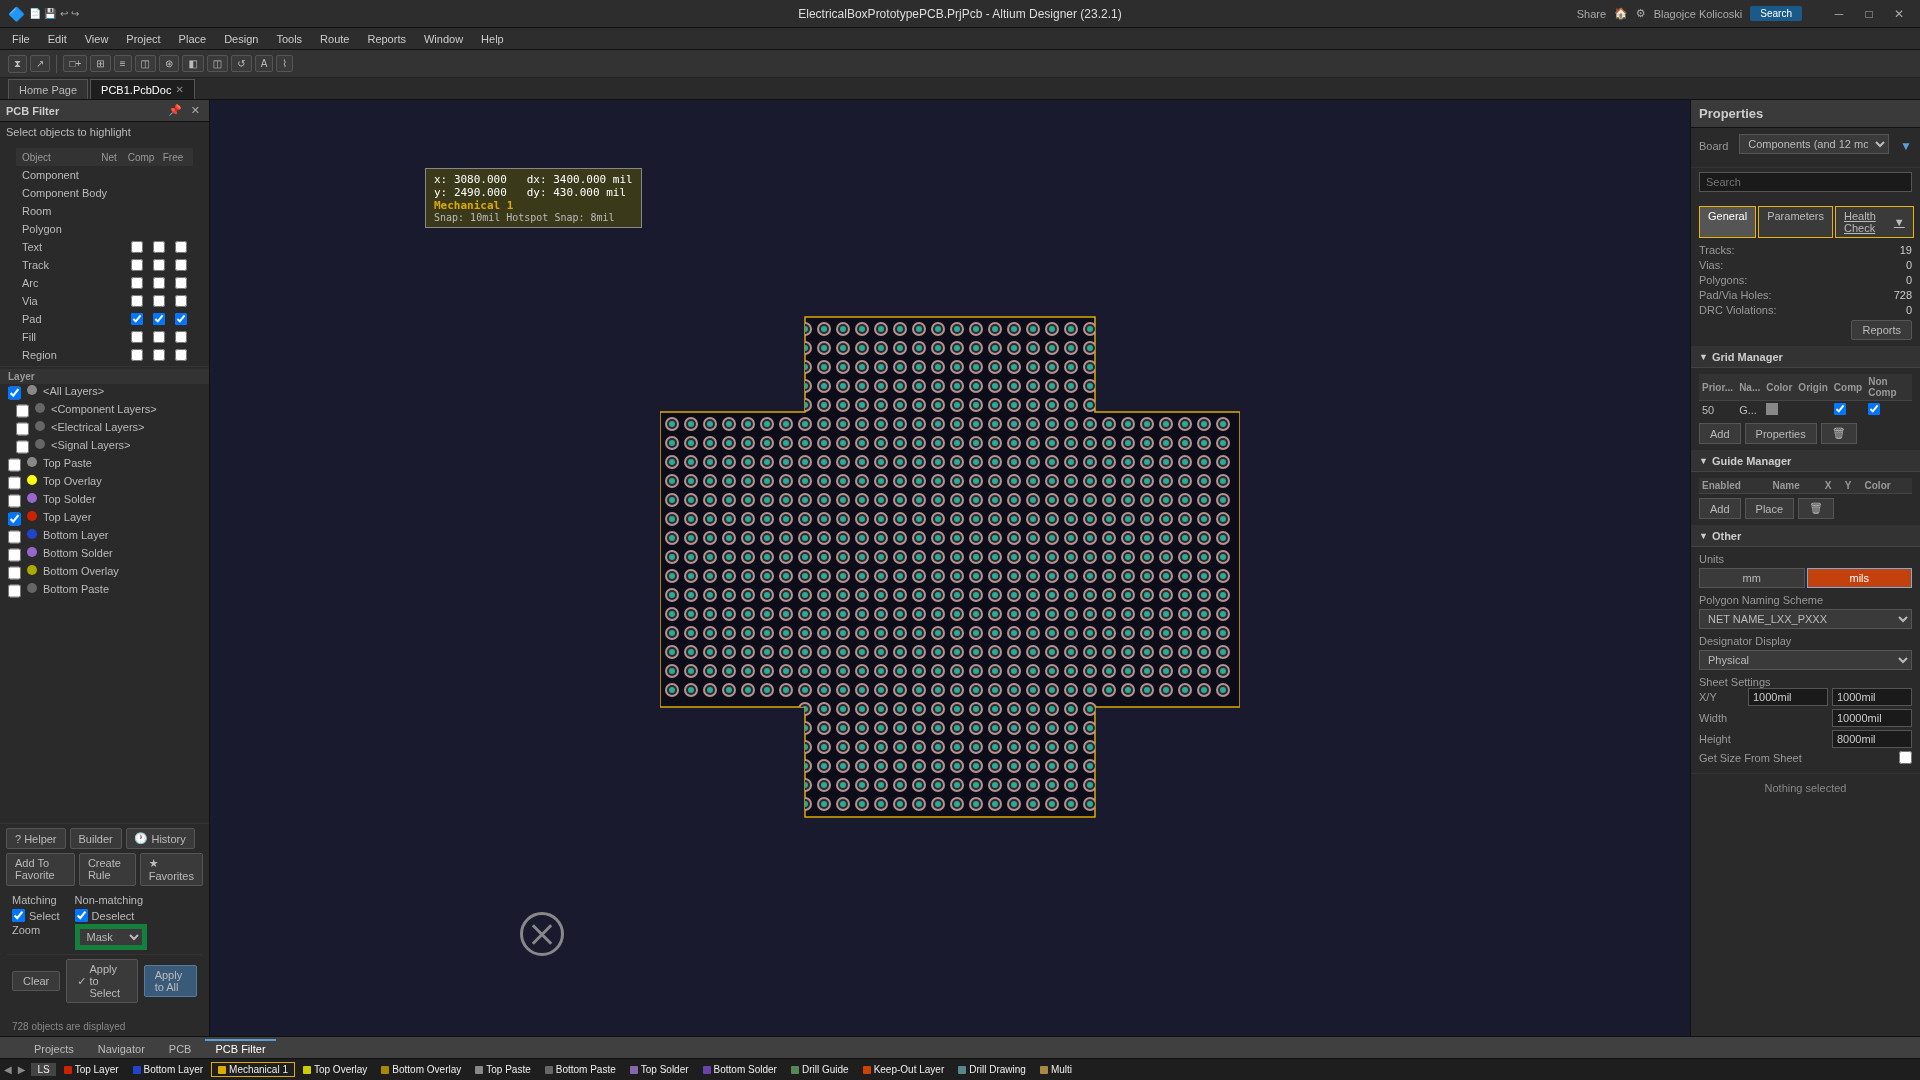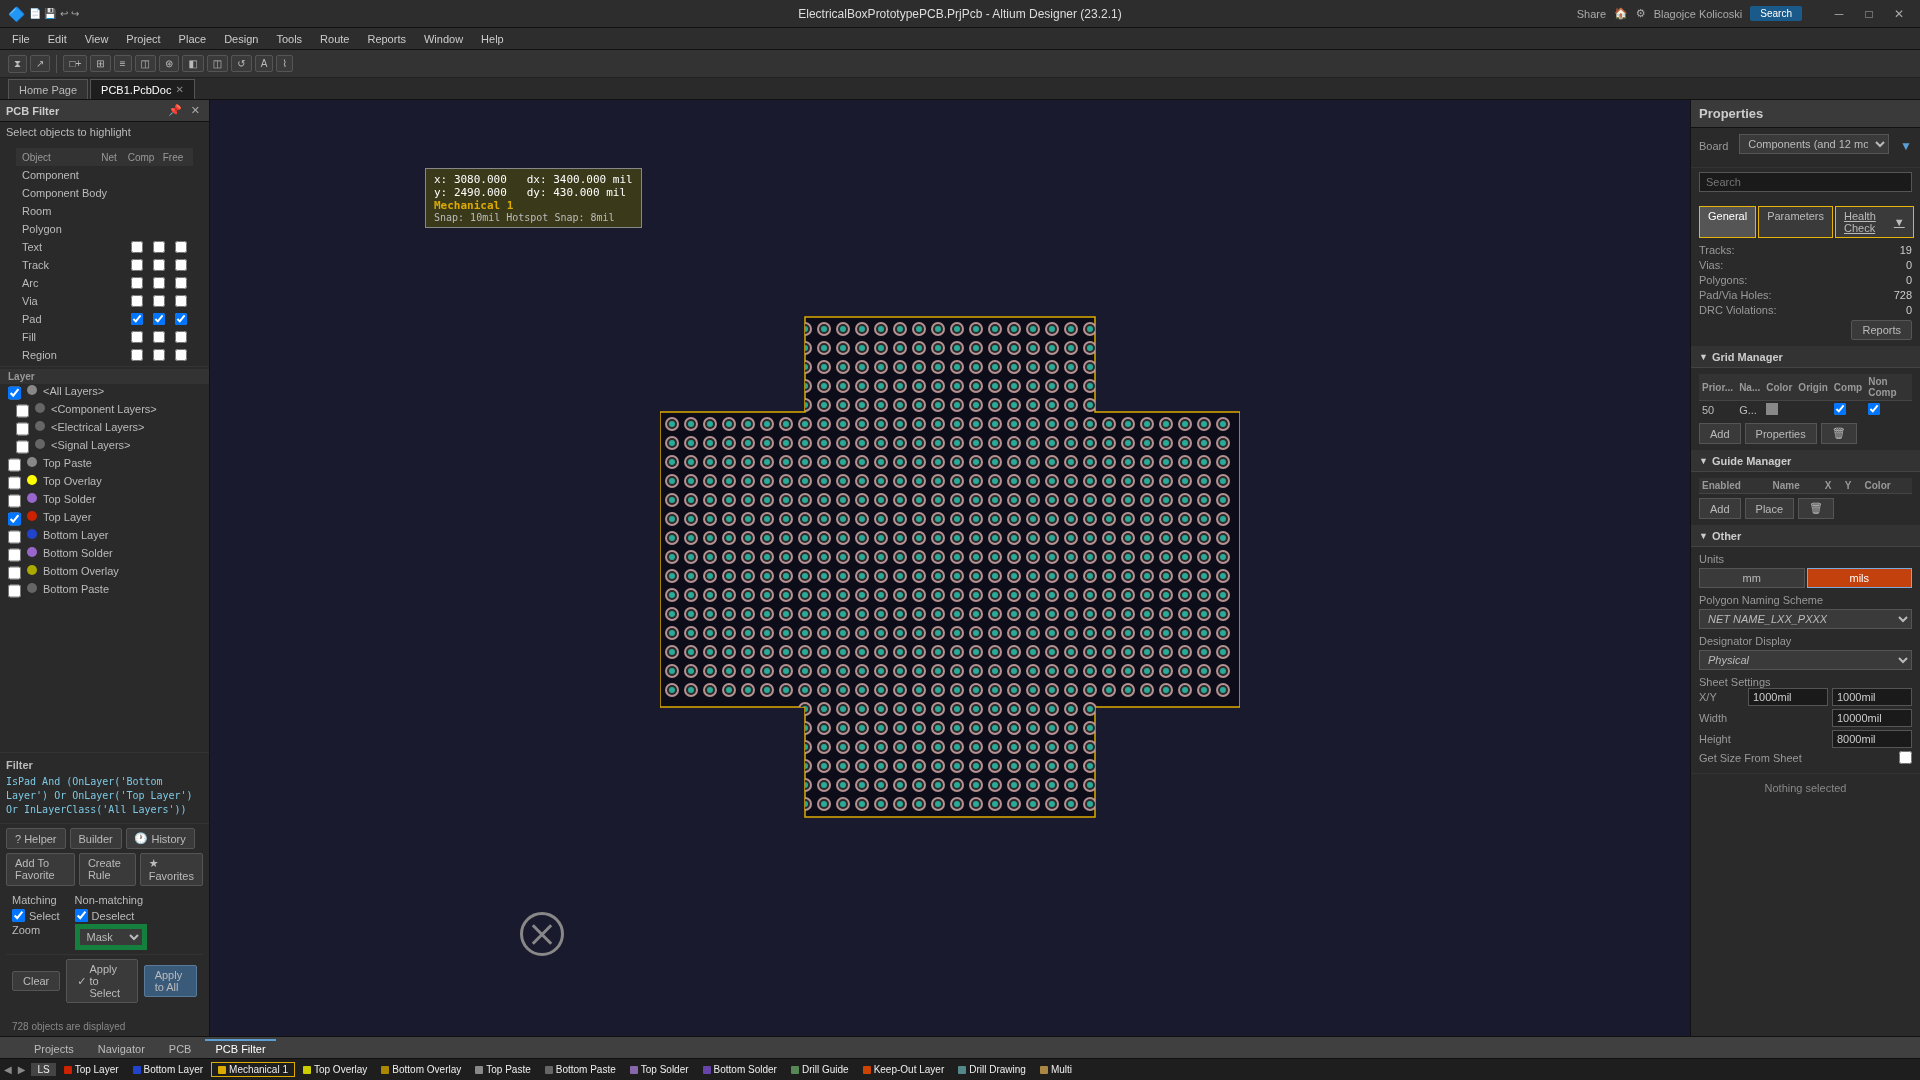--- a/index.html
+++ b/index.html
@@ -138,21 +138,21 @@
     .grid-table input[type="checkbox"] { width: 12px; height: 12px; }
 
     .gm-btn { padding: 3px 10px; background: #3a3a3a; border: 1px solid #555; cursor: pointer; color: #bbb; font-size: 11px; }
     .gm-btn-row { display: flex; gap: 4px; margin-top: 4px; }
 
     
     .units-row { display: flex; gap: 2px; }
     .unit-btn { flex: 1; padding: 3px 6px; text-align: center; border: 1px solid #555; cursor: pointer; font-size: 11px; background: #3a3a3a; color: #bbb; }
     .unit-btn.active { background: #c2410c; color: #fff; border-color: #7aabdf; }
     .rp-input-sm { background: #1a1a1a; border: 1px solid #555; color: #ccc; font-size: 11px; padding: 2px 4px; width: 80px; }
-    .rp-select { background: #3a3a3a; border: 1px solid #555; color: #bbb; font-size: 11px; padding: 2px 4px; width: 100%; cursor: pointer; font-style: italic; }
+    .rp-select { background: #3a3a3a; border: 1px solid #555; color: #bbb; font-size: 11px; padding: 2px 4px; width: 100%; cursor: pointer; }
 
     
     #layer-bar {
       height: 22px; background: #1e1e1e; border-top: 1px solid #111; display: flex; align-items: center;
       padding: 0 4px; gap: 2px; overflow: hidden;
     }
     .layer-btn { padding: 1px 6px; font-size: 10px; border: none; cursor: pointer; display: flex; align-items: center; gap: 3px; color: #eee; white-space: nowrap; }
     .layer-dot { width: 8px; height: 8px; border-radius: 1px; flex-shrink: 0; }
 
     
@@ -419,26 +419,20 @@
         <div class="layer-color-dot" style="background:#aaaa00;"></div>
         <span class="layer-name">Bottom Overlay</span>
       </div>
       <div class="layer-row">
         <input type="checkbox" class="layer-check" style="">
         <div class="layer-color-dot" style="background:#666;"></div>
         <span class="layer-name">Bottom Paste</span>
       </div>
     </div>
 
-    <div id="filter-section">
-      <div class="filter-title">Filter</div>
-      <div id="filter-text">IsPad And (OnLayer('Bottom
-Layer') Or OnLayer('Top Layer')
-Or InLayerClass('All Layers'))</div>
-    </div>
 
     <div id="left-bottom">
       <div id="bottom-btns">
         <div class="bottom-btn">
           <span>?</span>
           <span>Helper</span>
         </div>
         <div class="bottom-btn">
           <span>Builder</span>
         </div>

